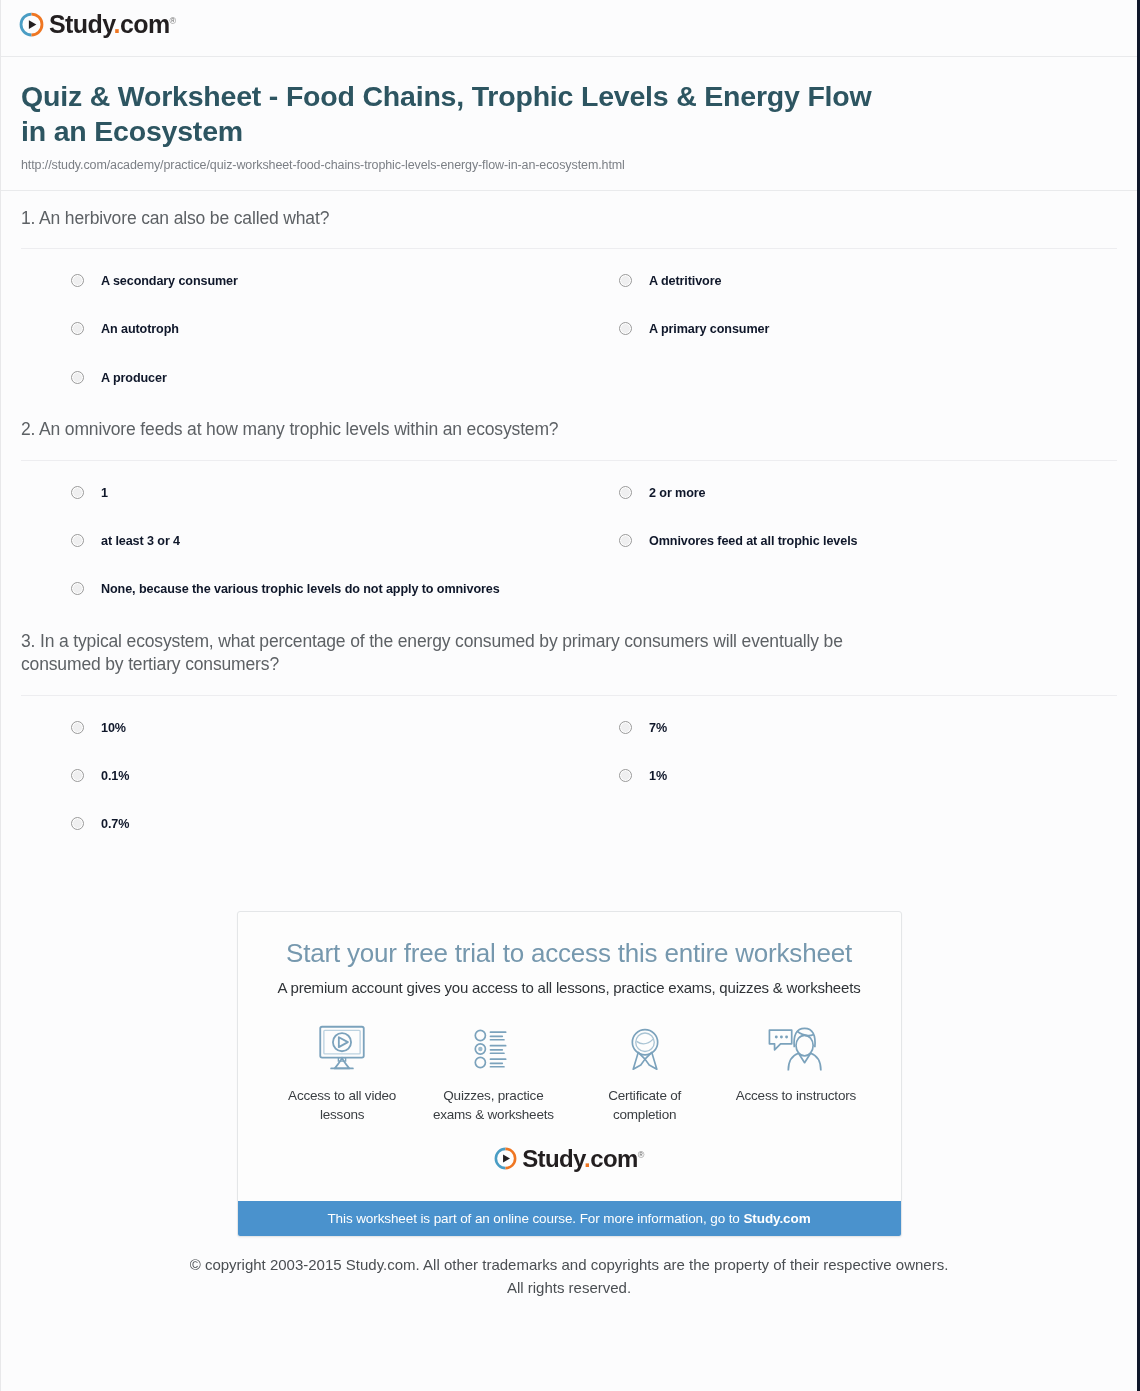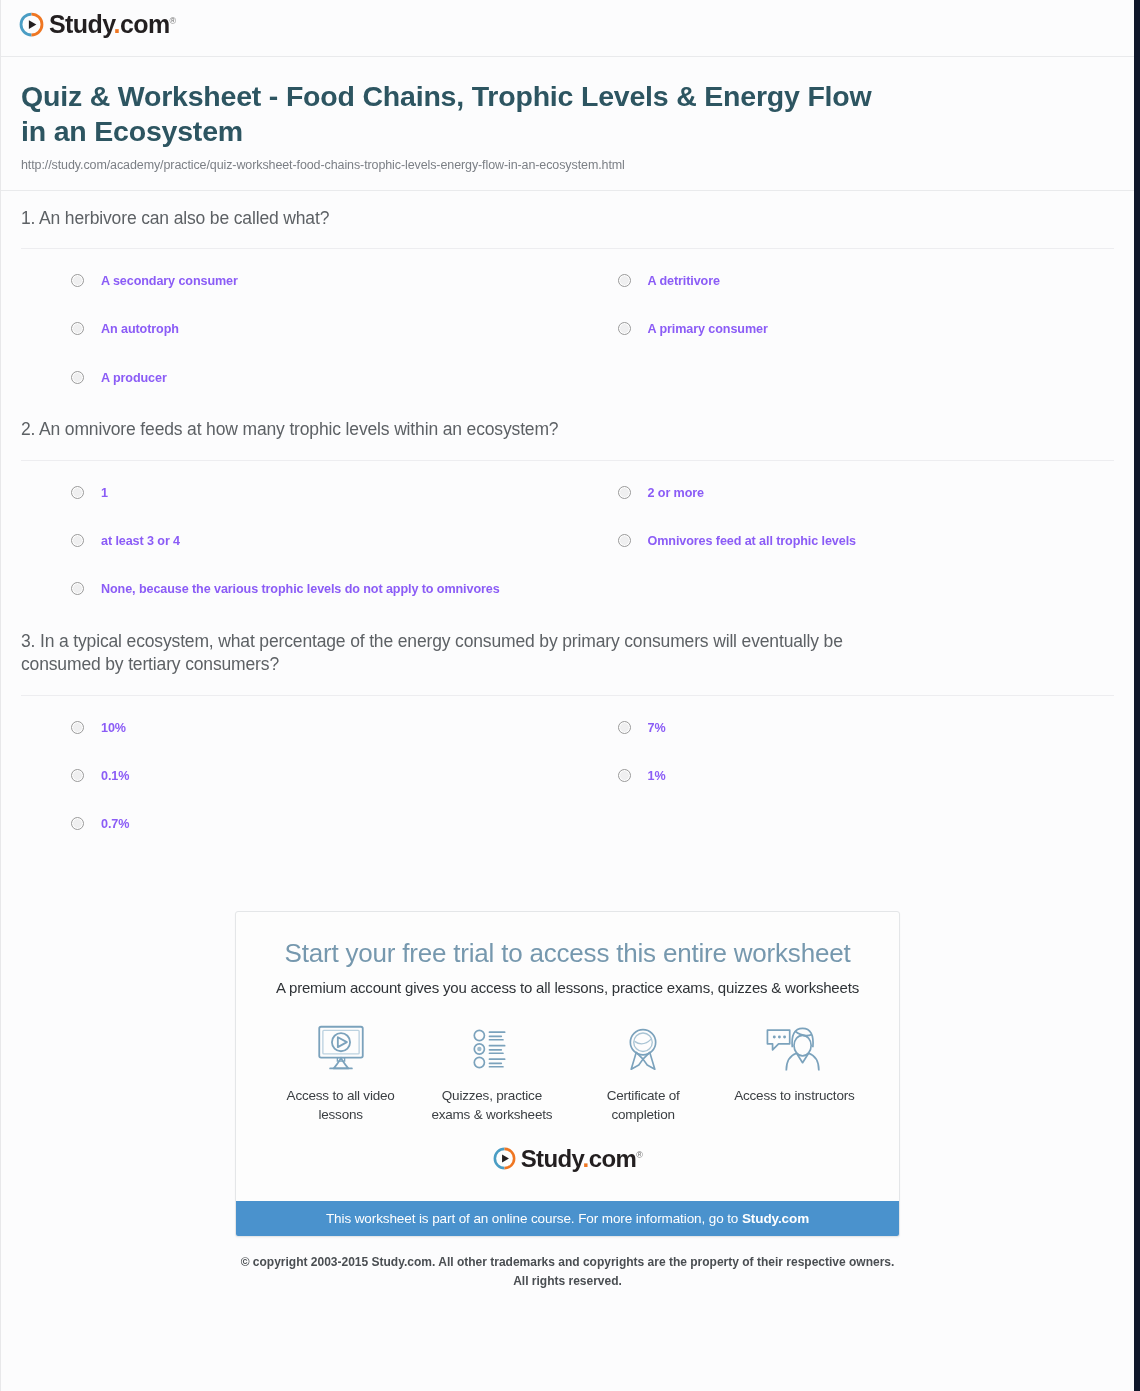--- a/index.html
+++ b/index.html
@@ -11,21 +11,21 @@
     font-family: "Liberation Sans", sans-serif;
     -webkit-font-smoothing: antialiased;
   }
   .page {
     position: relative;
     width: 1140px;
     height: 1391px;
     background: #fcfcfd;
     box-sizing: border-box;
     border-left: 1px solid #e8e8ea;
-    border-right: 6px solid #0f172a;
+    border-right: 3px solid #0f172a;
     overflow: hidden;
   }
 
   
   .site-header {
     padding: 12px 0 0 18px;
     height: 48px;
     box-sizing: border-box;
   }
   .logo {
@@ -122,21 +122,21 @@
     border-radius: 50%;
     border: 1px solid #9b9b9b;
     background: #efeff0;
     box-shadow: inset 0 0 0 1px #ffffff;
     margin-top: 3px;
   }
   .answer-label {
     margin-left: 17px;
     font-size: 12.6px;
     font-weight: 700;
-    color: #8b5cf6;
+    color: #0f172a;
     line-height: 1.62;
     letter-spacing: -0.1px;
     max-width: 400px;
   }
 
   
   .promo-wrap {
     margin-top: 62px;
     display: flex;
     justify-content: center;
@@ -203,24 +203,23 @@
     text-align: center;
     font-size: 13.5px;
     padding: 10px 4px;
     letter-spacing: -0.1px;
   }
   .promo-bar b { font-weight: 700; }
 
   .copyright {
     margin-top: 16px;
     text-align: center;
-    font-size: 12px;
+    font-size: 15px;
     color: #4a4e52;
     line-height: 1.55;
-    font-weight: bold;
   }
 </style>
 </head>
 <body>
 
 <div class="page">
 
   <div class="site-header">
     <div class="logo">
       <span class="logo-mark">

